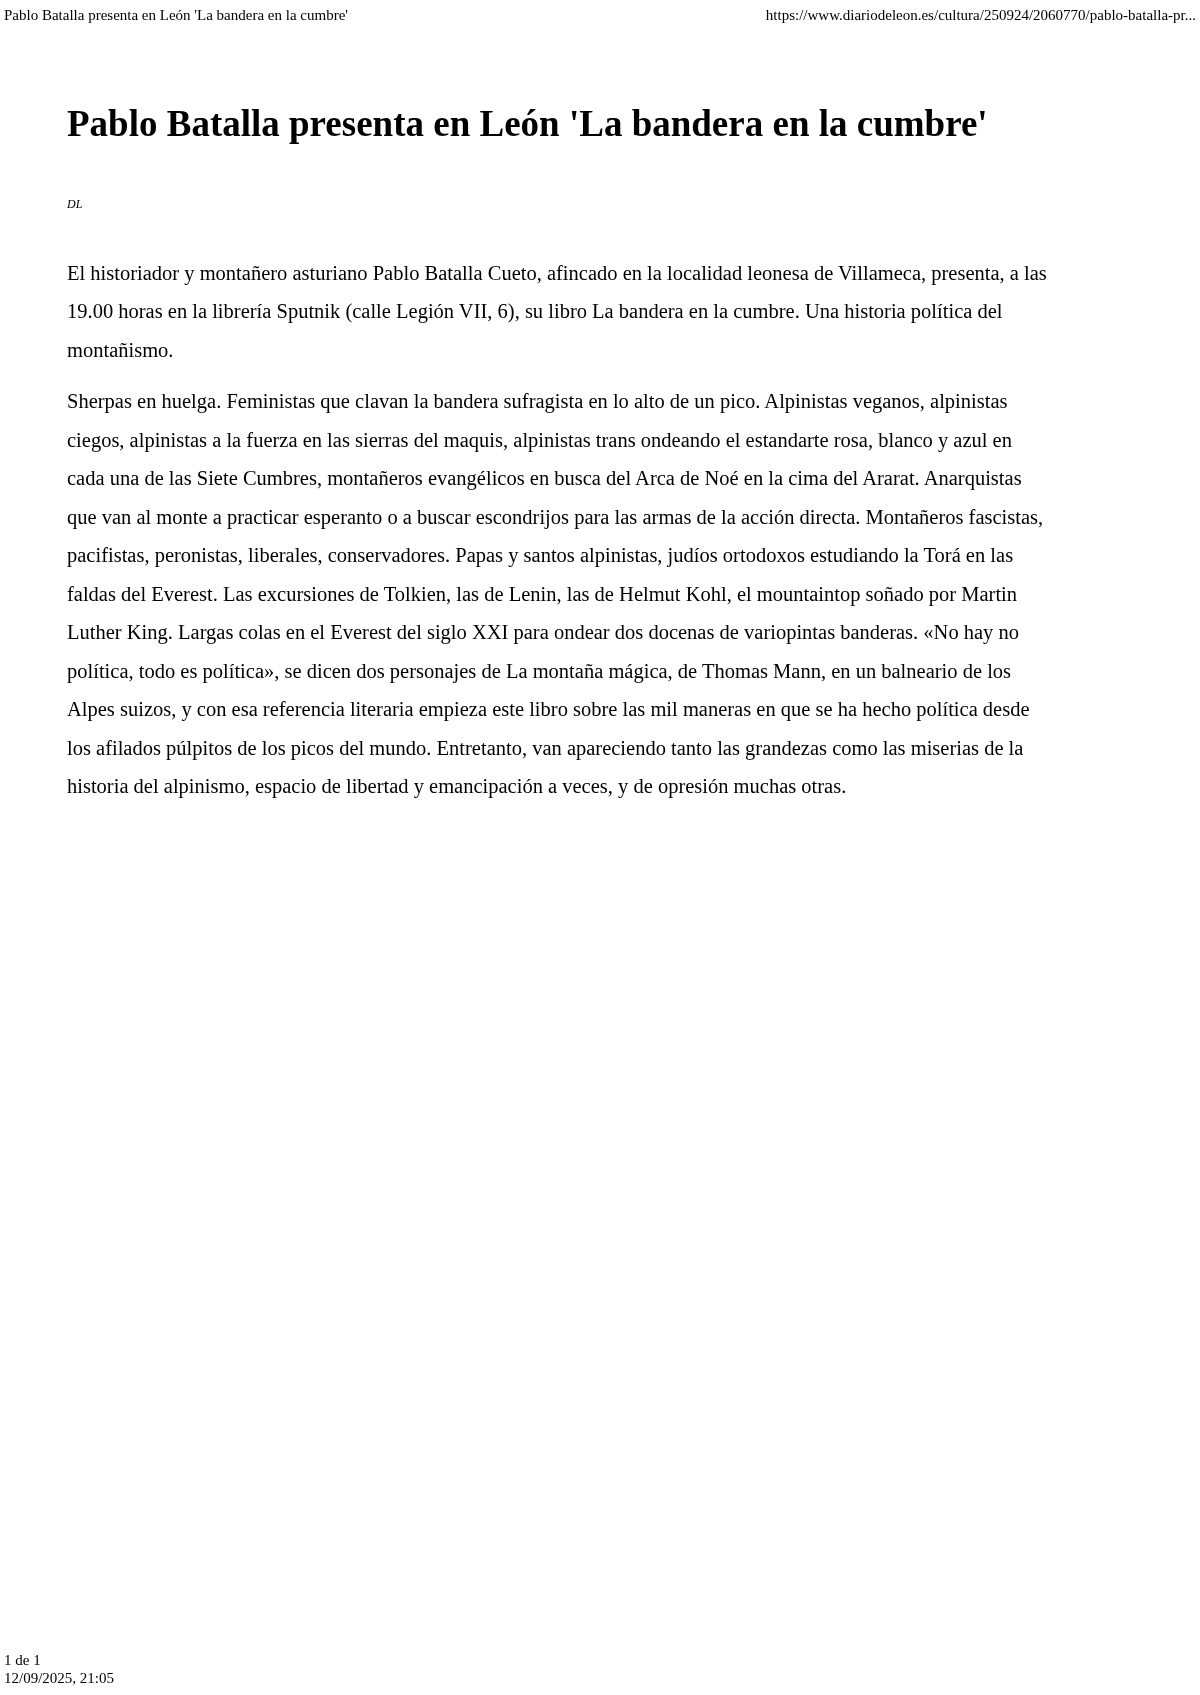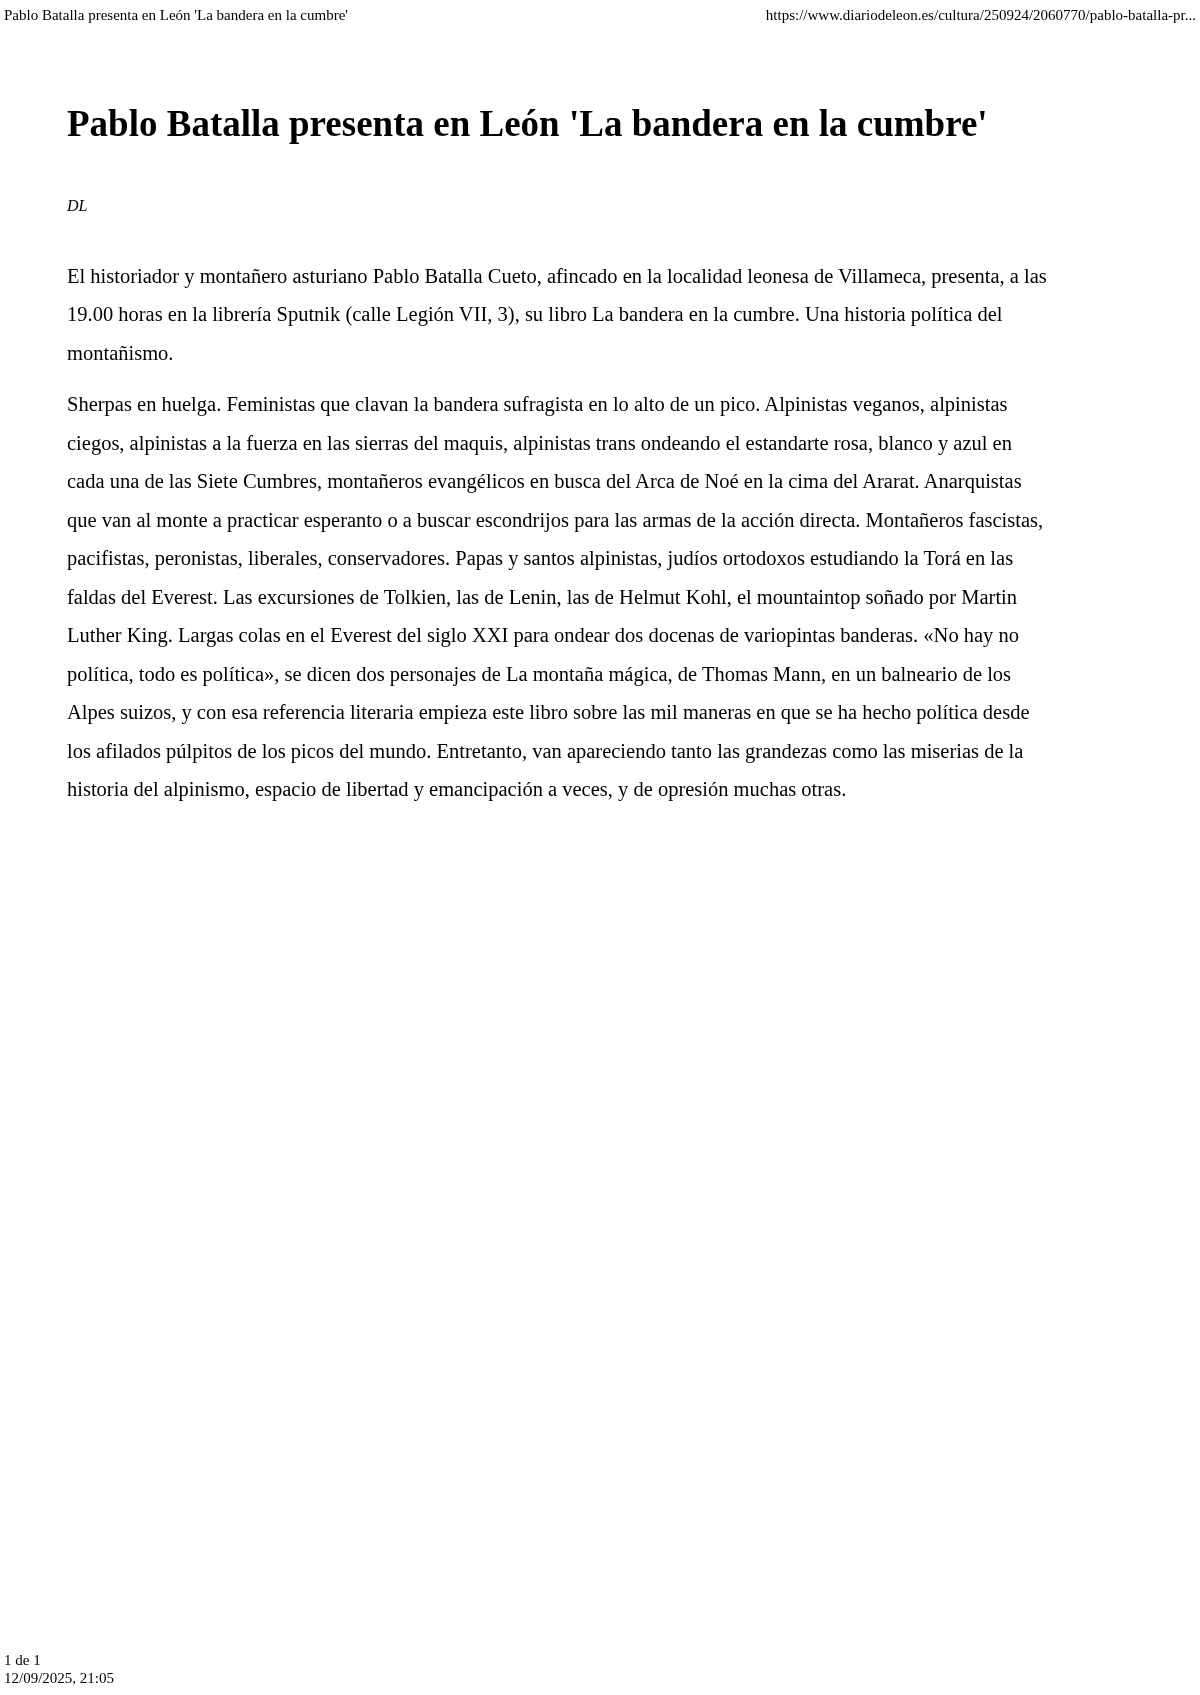--- a/index.html
+++ b/index.html
@@ -38,21 +38,21 @@
   .article-title {
     font-size: 37px;
     font-weight: bold;
     line-height: 1.42;
     margin: 0;
     max-width: 930px;
     letter-spacing: 0;
   }
   .byline {
     font-style: italic;
-    font-size: 16px;
+    font-size: 12px;
     margin-top: 46px;
   }
   .body-text {
     margin-top: 42px;
   }
   .body-text p {
     font-size: 20.5px;
     line-height: 38.5px;
     margin: 0 0 13px 0;
     text-align: left;
@@ -77,21 +77,21 @@
   <span class="left">Pablo Batalla presenta en León 'La bandera en la cumbre'</span>
   <span class="right">https://www.diariodeleon.es/cultura/250924/2060770/pablo-batalla-pr...</span>
 </div>
 
 <div class="content">
   <h1 class="article-title">Pablo Batalla presenta en León 'La bandera en la cumbre'</h1>
 
   <div class="byline">DL</div>
 
   <div class="body-text">
-    <p>El historiador y montañero asturiano Pablo Batalla Cueto, afincado en la localidad leonesa de Villameca, presenta, a las 19.00 horas en la librería Sputnik (calle Legión VII, 3), su libro La bandera en la cumbre. Una historia política del montañismo.</p>
+    <p>El historiador y montañero asturiano Pablo Batalla Cueto, afincado en la localidad leonesa de Villameca, presenta, a las 19.00 horas en la librería Sputnik (calle Legión VII, 6), su libro La bandera en la cumbre. Una historia política del montañismo.</p>
     <p>Sherpas en huelga. Feministas que clavan la bandera sufragista en lo alto de un pico. Alpinistas veganos, alpinistas ciegos, alpinistas a la fuerza en las sierras del maquis, alpinistas trans ondeando el estandarte rosa, blanco y azul en cada una de las Siete Cumbres, montañeros evangélicos en busca del Arca de Noé en la cima del Ararat. Anarquistas que van al monte a practicar esperanto o a buscar escondrijos para las armas de la acción directa. Montañeros fascistas, pacifistas, peronistas, liberales, conservadores. Papas y santos alpinistas, judíos ortodoxos estudiando la Torá en las faldas del Everest. Las excursiones de Tolkien, las de Lenin, las de Helmut Kohl, el mountaintop soñado por Martin Luther King. Largas colas en el Everest del siglo XXI para ondear dos docenas de variopintas banderas. «No hay no política, todo es política», se dicen dos personajes de La montaña mágica, de Thomas Mann, en un balneario de los Alpes suizos, y con esa referencia literaria empieza este libro sobre las mil maneras en que se ha hecho política desde los afilados púlpitos de los picos del mundo. Entretanto, van apareciendo tanto las grandezas como las miserias de la historia del alpinismo, espacio de libertad y emancipación a veces, y de opresión muchas otras.</p>
   </div>
 </div>
 
 <div class="print-footer">
   <span>1 de 1</span>
   <span>12/09/2025, 21:05</span>
 </div>
 
 </body></html>

